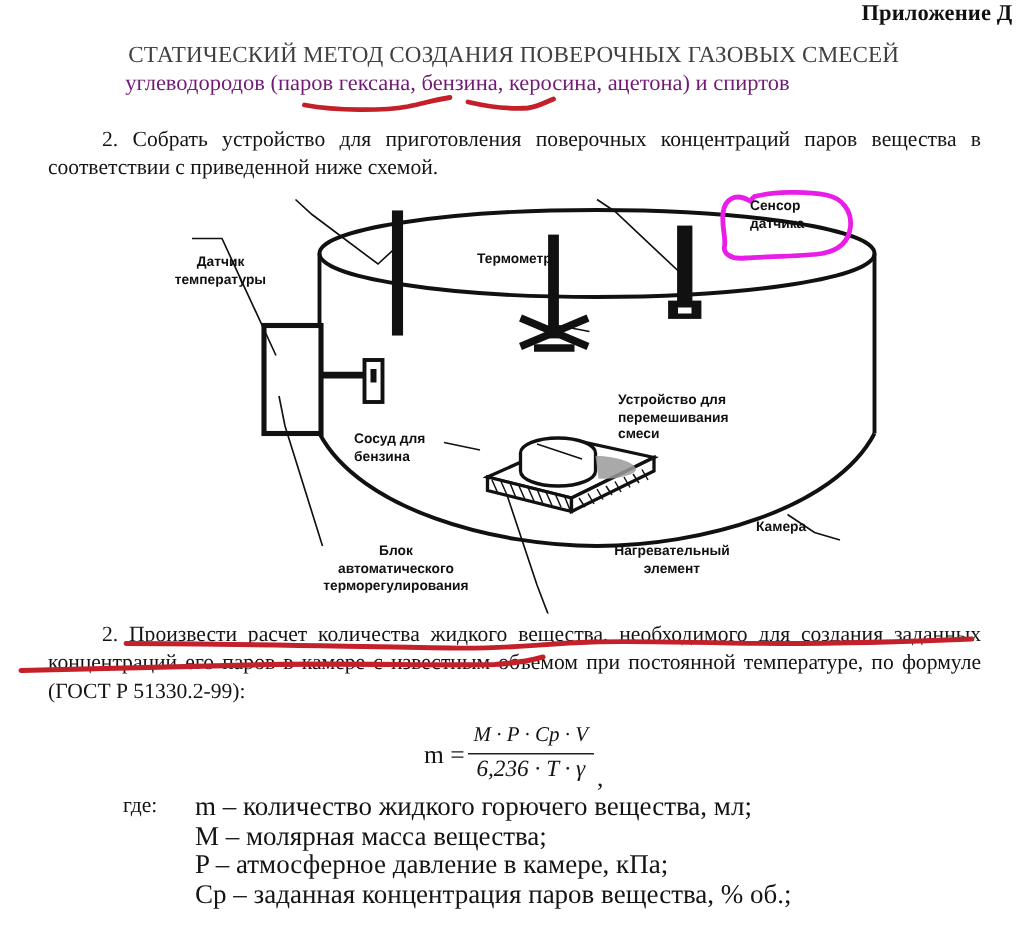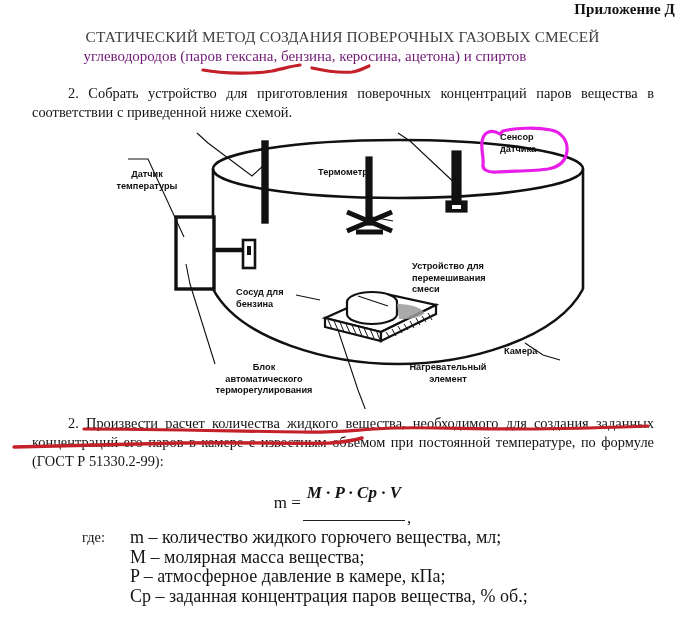--- a/index.html
+++ b/index.html
@@ -91,25 +91,24 @@
     display: inline-block;
     vertical-align: middle;
     text-align: center;
     margin: 0 2px;
     position: relative;
     top: -1px;
   }
   .frac .num {
     display: block;
     font-style: italic;
-    font-size: 17px;
-    padding: 0 4px 17px 4px;
+    font-size: 14px;
+    padding: 0 4px 3px 4px;
     border-bottom: 1.3px solid #222;
     white-space: nowrap;
-    font-weight: bold;
   }
   .frac .den {
     display: block;
     font-style: italic;
     font-size: 15.5px;
     padding: 1px 4px 0 4px;
     white-space: nowrap;
   }
   .formula .comma {
     vertical-align: bottom;
@@ -289,21 +288,21 @@
     <path d="M312 68 C 325 71, 338 73, 352 72 C 359 71, 364 68, 369 66" fill="none" stroke="#c4202a" stroke-width="3.2" stroke-linecap="round"></path>
 
     <path d="M84 429 C 150 429, 230 431, 300 432 C 340 433, 360 429, 395 428
              C 430 427, 470 429, 520 429 C 560 429, 600 428, 648 426" fill="none" stroke="#c4202a" stroke-width="3.2" stroke-linecap="round"></path>
 
     <path d="M14 447 C 60 446, 120 444, 180 443 C 240 442, 290 444, 330 443
              C 345 442, 355 440, 362 438" fill="none" stroke="#c4202a" stroke-width="3.4" stroke-linecap="round"></path>
   </svg>
 
   <div class="formula">
-    <span class="lhs">m =</span><span class="frac"><span class="num">M · P · Cp · V</span></span><span class="comma">,</span>
+    <span class="lhs">m =</span><span class="frac"><span class="num">M · P · Cp · V</span><span class="den">6,236 · T · γ</span></span><span class="comma">,</span>
   </div>
 
   <div class="where-label">где:</div>
   <div class="where-block">
     <div>m – количество жидкого горючего вещества, мл;</div>
     <div>M – молярная масса вещества;</div>
     <div>P – атмосферное давление в камере, кПа;</div>
     <div>Cp – заданная концентрация паров вещества, % об.;</div>
   </div>
 

